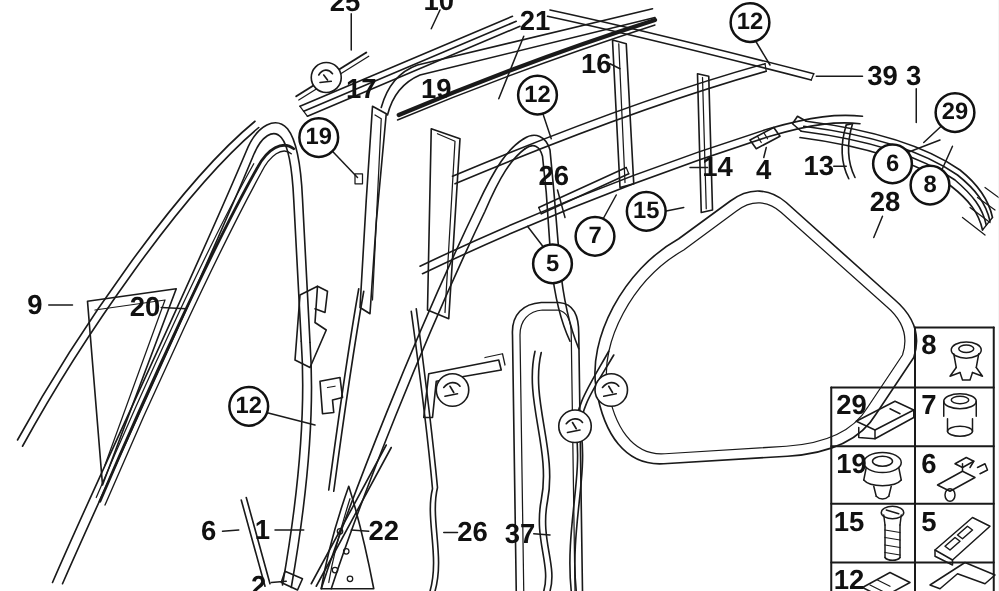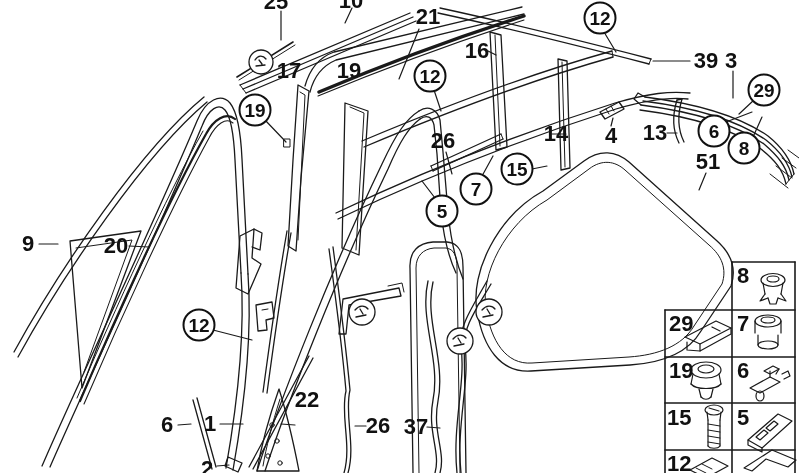--- a/index.html
+++ b/index.html
@@ -314,30 +314,30 @@
   </svg>
 
   <div class="lbl" style="left:276px;top:2px">25</div>
   <div class="lbl" style="left:351px;top:1px">10</div>
   <div class="lbl" style="left:428px;top:17px">21</div>
   <div class="lbl" style="left:477px;top:51px">16</div>
   <div class="lbl" style="left:289px;top:71px">17</div>
   <div class="lbl" style="left:349px;top:71px">19</div>
   <div class="lbl" style="left:706px;top:61px">39</div>
   <div class="lbl" style="left:731px;top:61px">3</div>
-  <div class="lbl" style="left:556px;top:134px">14</div>
+  <div class="lbl" style="left:574px;top:134px">14</div>
   <div class="lbl" style="left:611px;top:136px">4</div>
   <div class="lbl" style="left:655px;top:133px">13</div>
-  <div class="lbl" style="left:708px;top:162px">51</div>
+  <div class="lbl" style="left:708px;top:162px">28</div>
   <div class="lbl" style="left:443px;top:141px">26</div>
   <div class="lbl" style="left:28px;top:244px">9</div>
   <div class="lbl" style="left:116px;top:246px">20</div>
   <div class="lbl" style="left:167px;top:425px">6</div>
   <div class="lbl" style="left:210px;top:424px">1</div>
-  <div class="lbl" style="left:307px;top:400px">22</div>
+  <div class="lbl" style="left:307px;top:425px">22</div>
   <div class="lbl" style="left:378px;top:426px">26</div>
   <div class="lbl" style="left:416px;top:427px">37</div>
   <div class="lbl" style="left:207px;top:469px">2</div>
 
   <div class="clbl" style="left:255px;top:110px">19</div>
   <div class="clbl" style="left:430px;top:76px">12</div>
   <div class="clbl" style="left:600px;top:18px">12</div>
   <div class="clbl" style="left:199px;top:325px">12</div>
   <div class="clbl" style="left:476px;top:189px">7</div>
   <div class="clbl" style="left:442px;top:211px">5</div>

